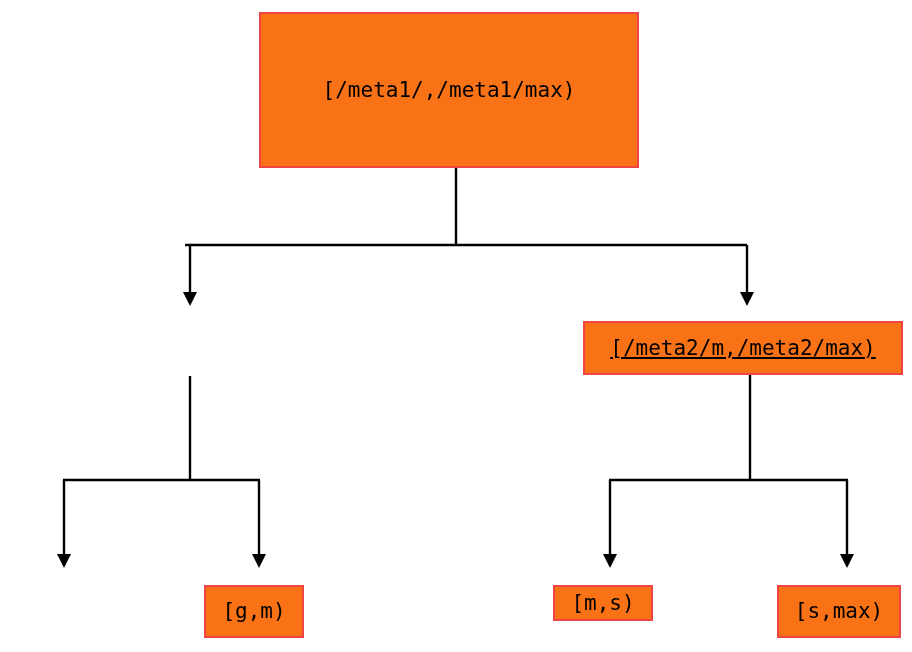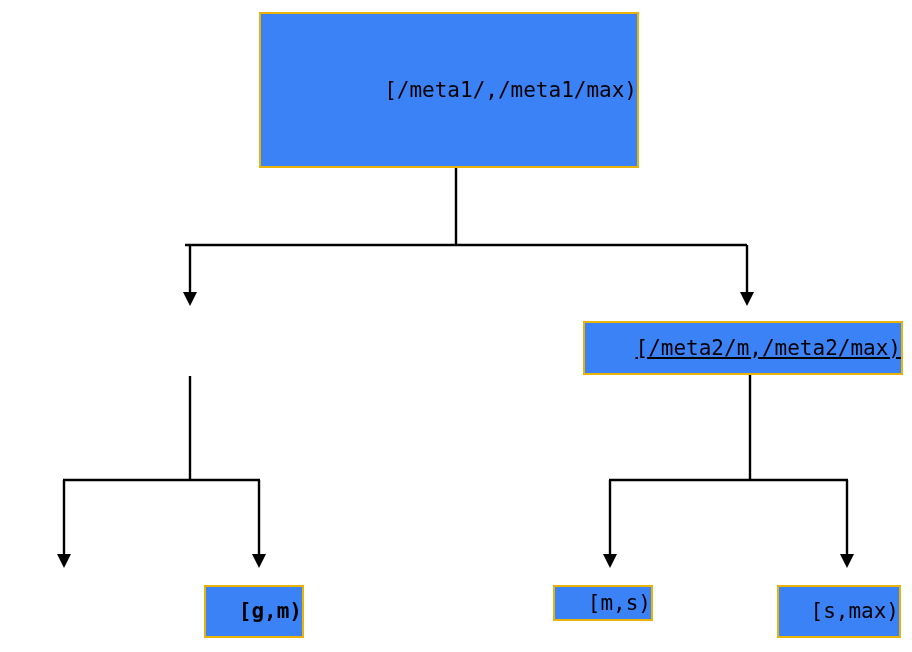--- a/index.html
+++ b/index.html
@@ -14,25 +14,25 @@
   #diagram-canvas {
     position: relative;
     width: 912px;
     height: 652px;
     background: #ffffff;
     overflow: hidden;
   }
   .node-box {
     position: absolute;
     box-sizing: border-box;
-    border: 2px solid #eab308;
-    background: #3b82f6;
+    border: 2px solid #ef4444;
+    background: #f97316;
     display: flex;
     align-items: center;
-    justify-content: flex-end;
+    justify-content: center;
   }
   .node-label {
     font-family: "DejaVu Sans Mono", "Liberation Mono", monospace;
     font-size: 21px;
     line-height: 21px;
     color: #000000;
     white-space: pre;
     letter-spacing: 0px;
   }
   #edge-layer {
@@ -41,21 +41,21 @@
     top: 0;
     width: 912px;
     height: 652px;
     pointer-events: none;
   }
   
   #node-root      { left: 259px; top: 12px;  width: 380px; height: 156px; }
   #node-mid-left  { left: 21px;  top: 322px; width: 327px; height: 54px;  }
   #node-mid-right { left: 583px; top: 321px; width: 320px; height: 54px; text-decoration: underline;  }
   #node-leaf-ag   { left: 9px;   top: 585px; width: 98px;  height: 53px;  }
-  #node-leaf-gm   { left: 204px; top: 585px; width: 100px; height: 53px; font-weight: bold;  }
+  #node-leaf-gm   { left: 204px; top: 585px; width: 100px; height: 53px;  }
   #node-leaf-ms   { left: 553px; top: 585px; width: 100px; height: 36px;  }
   #node-leaf-smax { left: 777px; top: 585px; width: 124px; height: 53px;  }
 </style>
 </head>
 <body>
 
 <div id="diagram-canvas">
 
   <svg id="edge-layer" width="912" height="652" viewBox="0 0 912 652" xmlns="http://www.w3.org/2000/svg">
 

